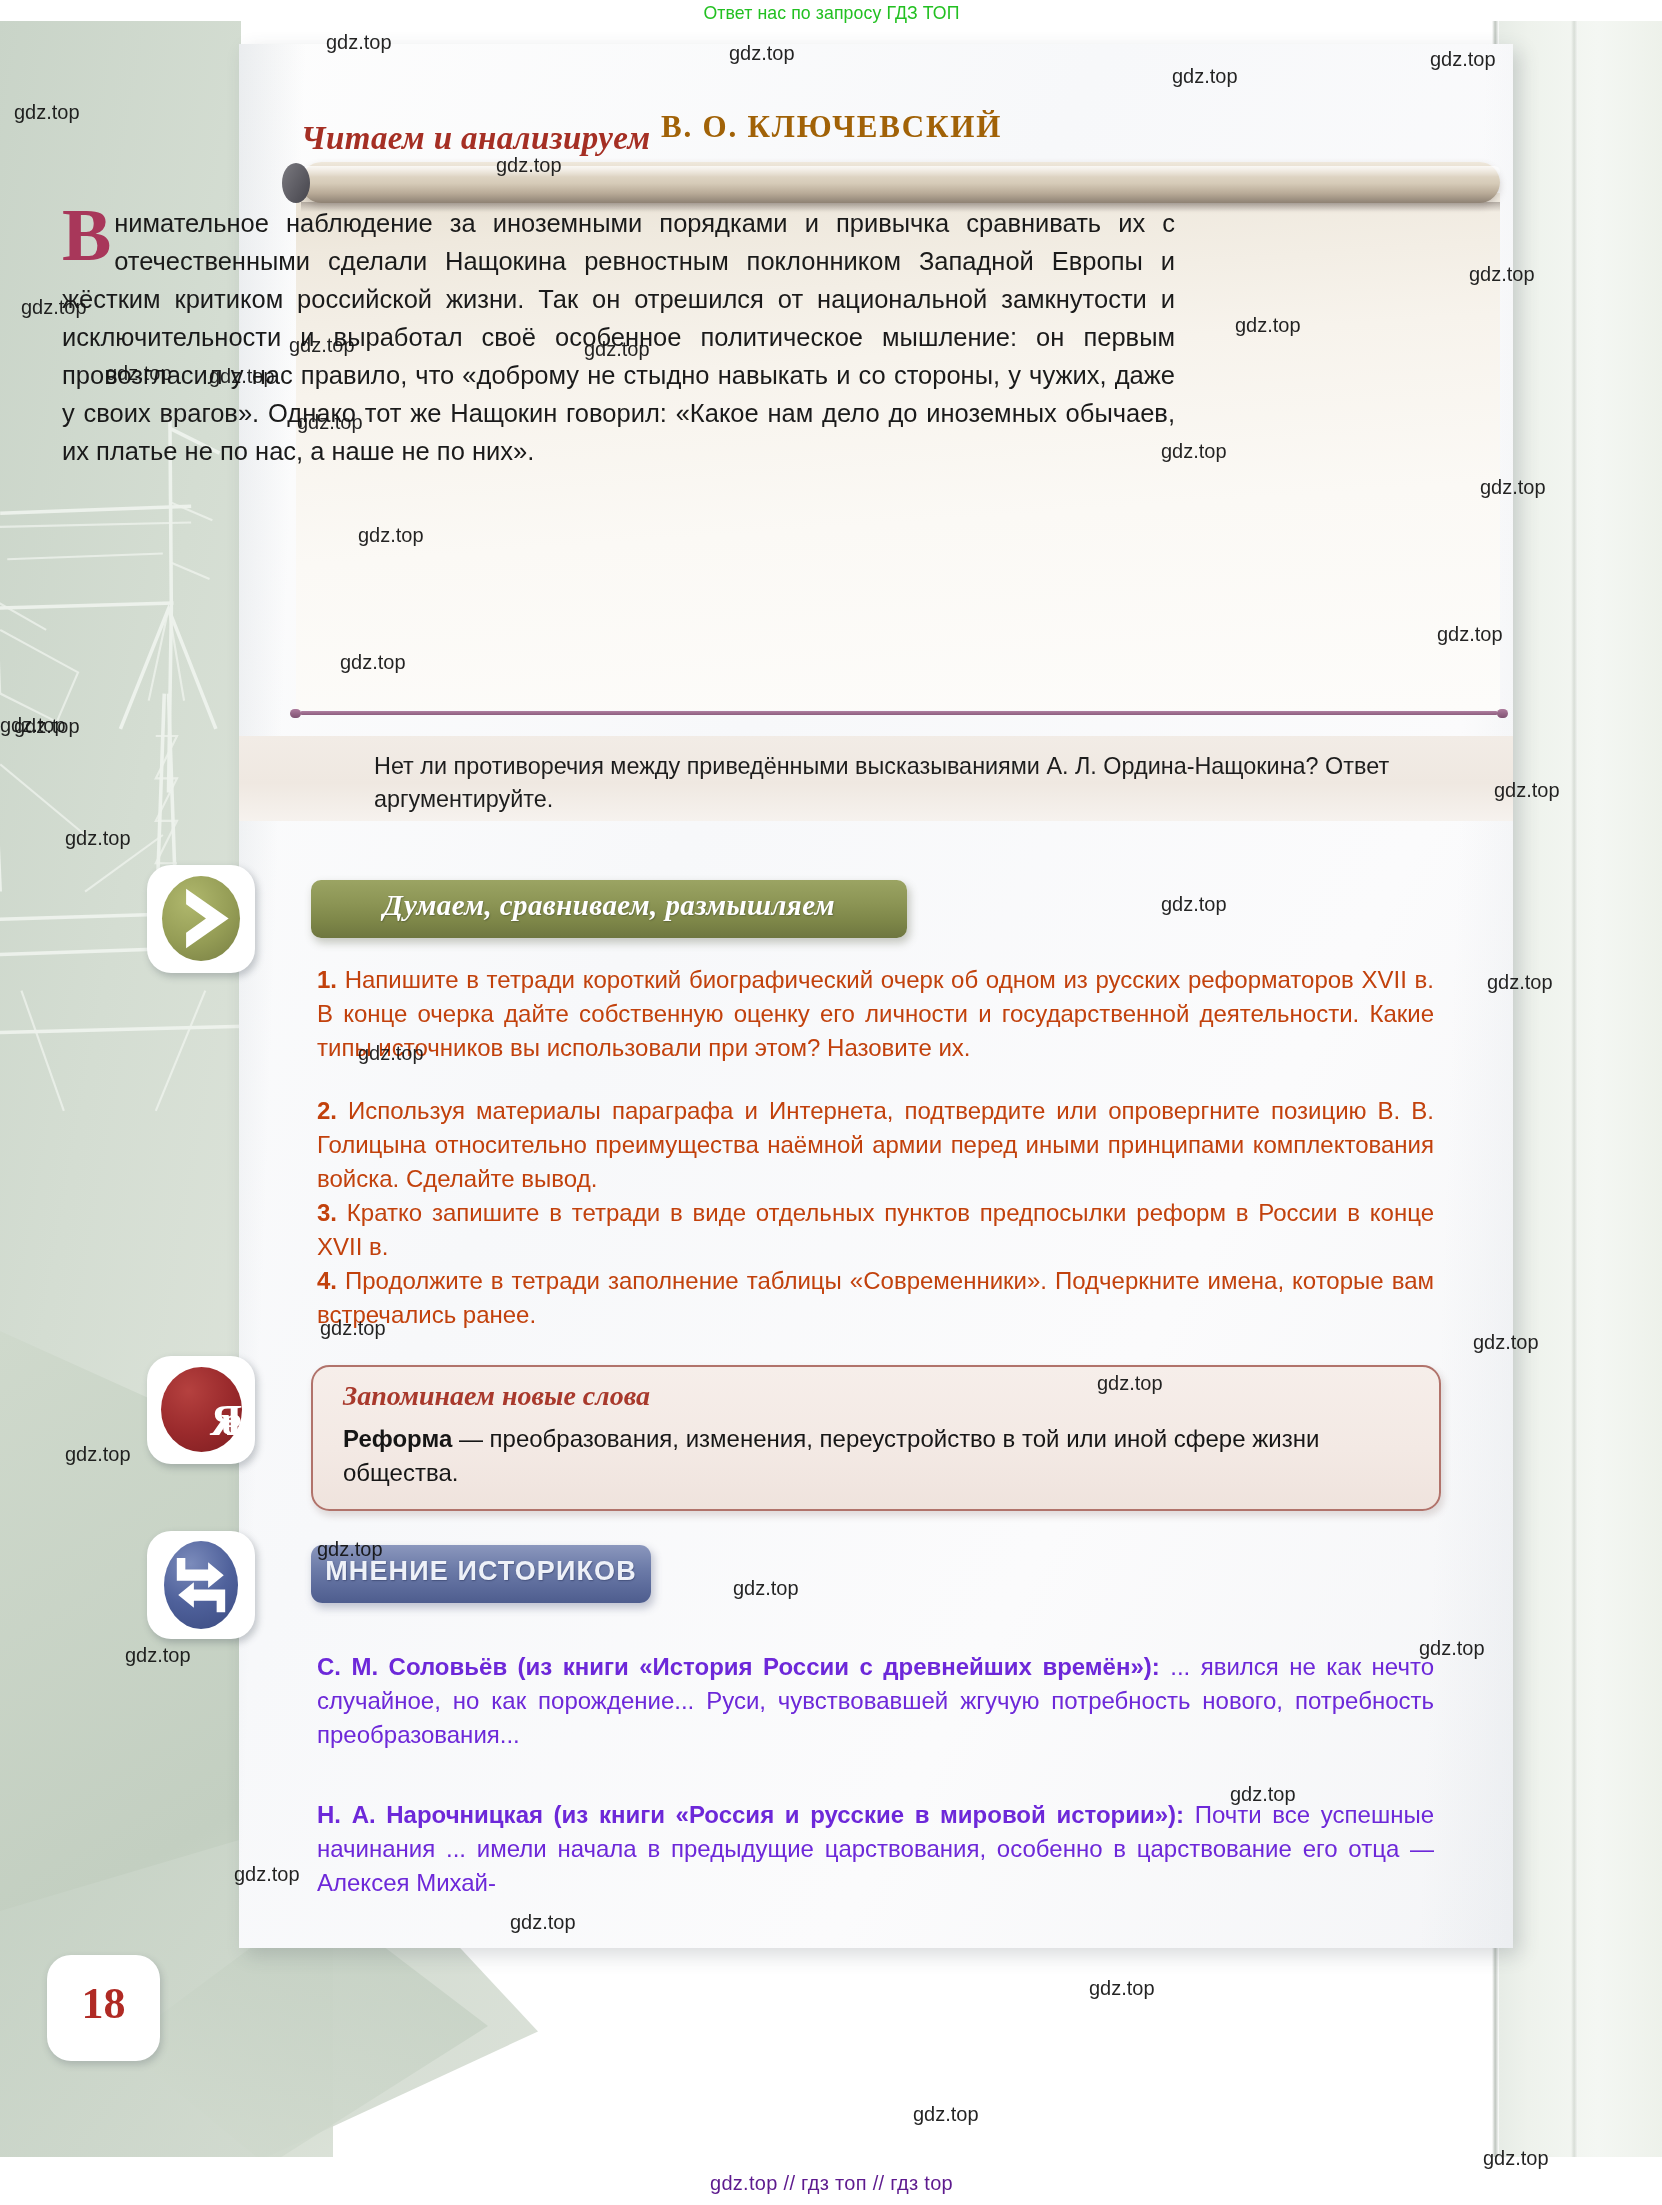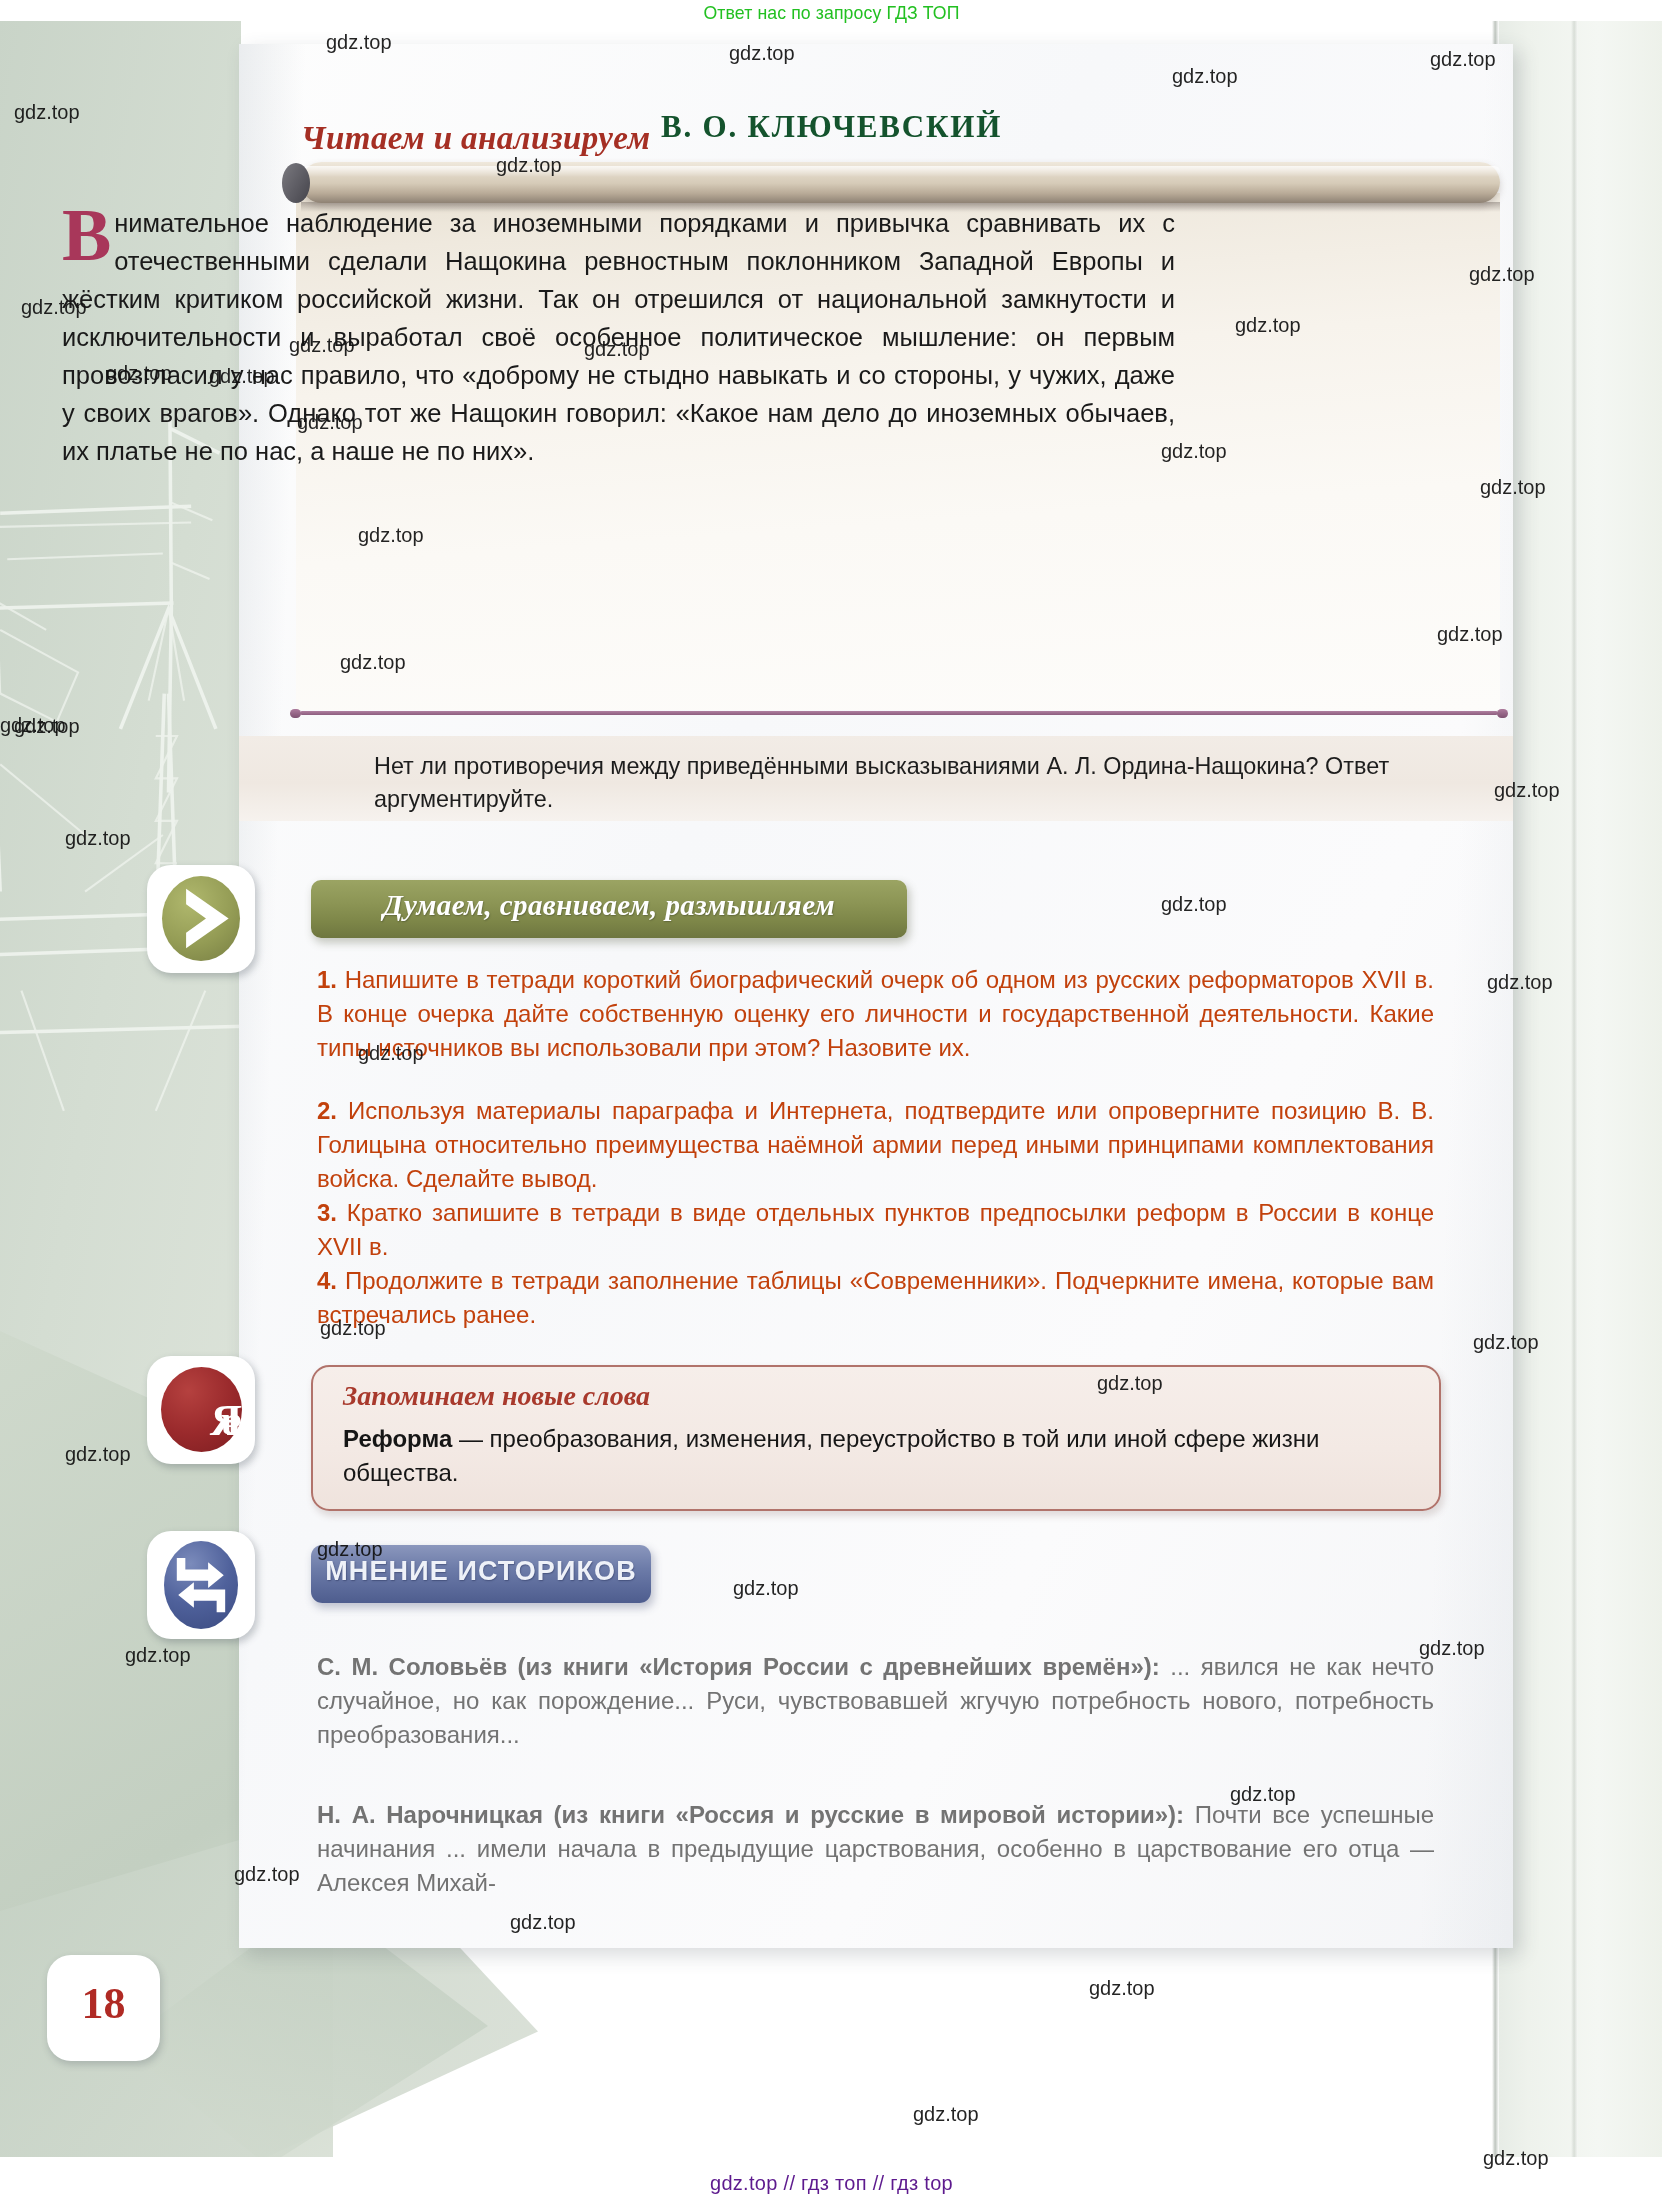--- a/index.html
+++ b/index.html
@@ -103,21 +103,21 @@
     background:linear-gradient(120deg,#7b7a80 0%,#5d5c63 55%,#45444b 100%);
   }
   .scroll-shadowline{
     position:absolute;left:25.5px;top:50px;width:1199px;height:10px;
     background:linear-gradient(180deg,rgba(120,110,105,.48),rgba(120,110,105,0));
   }
 
   #scroll-title{
     position:absolute;left:0;right:0;top:105px;text-align:center;z-index:14;
     font-family:"Liberation Serif","DejaVu Serif",serif;
-    font-weight:bold;color:#14532d;font-size:31px;line-height:44px;letter-spacing:1.8px;
+    font-weight:bold;color:#a16207;font-size:31px;line-height:44px;letter-spacing:1.8px;
   }
   #scroll-title .l2{letter-spacing:2.1px;}
 
   #scroll-body{
     position:absolute;left:62px;top:204px;width:1113px;z-index:14;
     font-size:25.5px;line-height:38px;color:#1a1a1a;text-align:justify;
   }
   #scroll-body .dropcap{
     float:left;font-family:"Liberation Serif","DejaVu Serif",serif;
     font-size:74px;line-height:61px;color:#a8375a;font-weight:bold;
@@ -225,21 +225,21 @@
     box-shadow:2.8px 4.2px 8.5px rgba(60,70,110,.30);
   }
   #banner-hist span{
     position:absolute;left:0;right:0;top:11.3px;text-align:center;
     font-weight:bold;font-size:27px;color:#eef1f8;letter-spacing:1.1px;
     text-shadow:0.7px 1.4px 1.4px rgba(40,50,90,.50);
   }
 
   .hist{
     position:absolute;left:317px;width:1117px;z-index:16;
-    font-size:24px;line-height:34px;color:#737373;text-align:justify;
+    font-size:24px;line-height:34px;color:#6d28d9;text-align:justify;
   }
   .hist b{font-weight:bold;}
 
   
   #pageno{
     position:absolute;left:47px;top:1955px;width:113px;height:106px;border-radius:24px;
     background:#ffffff;box-shadow:1.4px 3.5px 7px rgba(60,70,80,.22);z-index:22;
   }
   #pageno span{
     position:absolute;left:0;right:0;top:22.7px;text-align:center;

